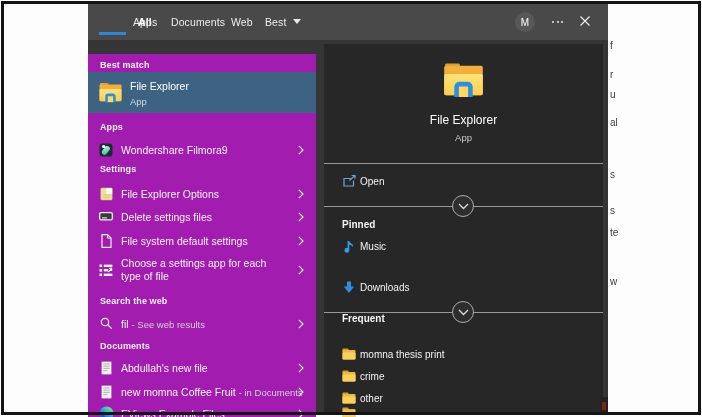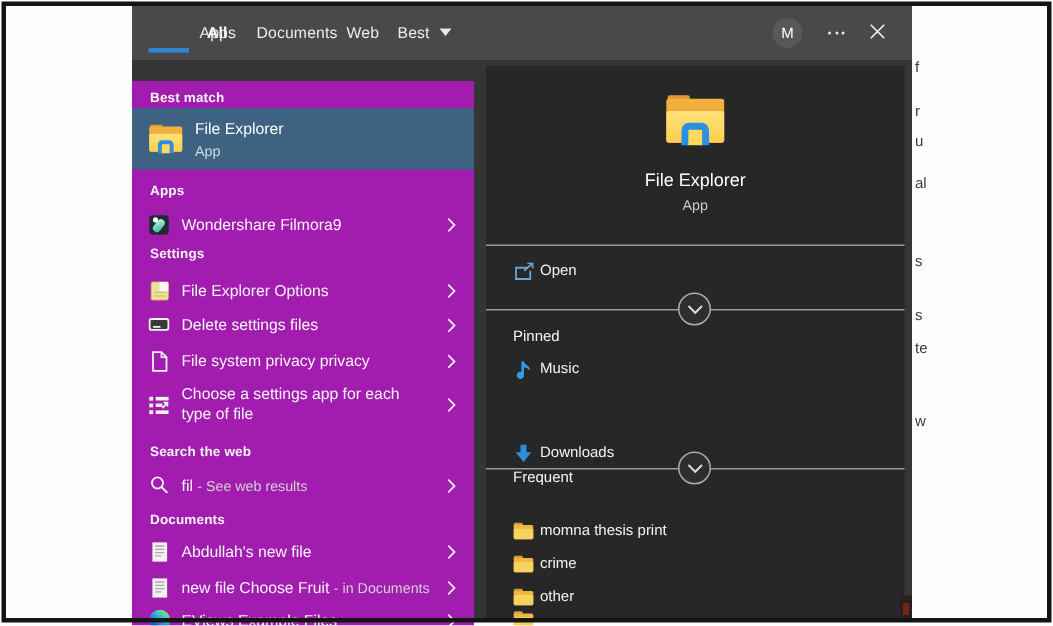--- a/index.html
+++ b/index.html
@@ -44,21 +44,21 @@
   .card{position:absolute;left:236px;top:41px;width:279px;height:370px;background:#272727;}
   .chrome-blob{position:absolute;left:512px;top:394px;width:8px;height:17px;background:#262020;}
   .chrome-blob i{position:absolute;left:2px;top:5px;width:4px;height:8px;background:#7a2416;}
   .hero-icon{position:absolute;left:119px;top:19px;width:41px;height:34px;}
   .hero-title{position:absolute;left:0;top:69px;width:279px;text-align:center;color:#ffffff;font-size:12px;}
   .hero-sub{position:absolute;left:0;top:88px;width:279px;text-align:center;color:#cccccc;font-size:9.5px;}
   .divider{position:absolute;left:0;width:279px;height:1px;background:#9a9a9a;}
   .crow{position:absolute;left:0;width:279px;height:22px;text-align:center;}
   .crow .ric{position:absolute;left:18px;top:50%;transform:translateY(-50%);width:14px;height:14px;display:flex;align-items:center;justify-content:center;}
   .crow .rlabel{position:absolute;left:36px;top:50%;transform:translateY(-50%);color:#f2f2f2;font-size:10px;white-space:nowrap;}
-  .cheader{position:absolute;left:18px;color:#f5f5f5;font-weight:normal;font-size:10px;}
+  .cheader{position:absolute;left:18px;color:#f5f5f5;font-weight:bold;font-size:10px;}
   .circlebtn{position:absolute;left:128px;width:20px;height:20px;border:1px solid #ababab;border-radius:50%;background:#2e2e2e;display:flex;align-items:center;justify-content:center;z-index:3;}
 
   
   .frag{position:absolute;left:610px;color:#3c3c3c;font-size:10px;z-index:2;}
 </style>
 </head>
 <body>
 
 <svg width="0" height="0" style="position:absolute">
   <defs>
@@ -185,21 +185,21 @@
           </svg>
       </div>
 
       <div class="row" style="top:175px">
         <span class="ric">
           <svg width="11" height="14" viewBox="0 0 11 14">
             <path d="M1,0.7 h5.6 l3.4,3.4 v9.2 h-9 z" fill="none" stroke="#f2f2f2" stroke-width="1.2"></path>
             <path d="M6.6,0.7 v3.4 h3.4" fill="none" stroke="#f2f2f2" stroke-width="1"></path>
           </svg>
         </span>
-        <span class="rlabel">File system privacy privacy</span>
+        <span class="rlabel">File system default settings</span>
         <svg class="chev" viewBox="0 0 6 10">
             <path d="M0.8,0.8 L5,5 L0.8,9.2" stroke="#e9e9e9" stroke-width="1.2" fill="none"></path>
           </svg>
       </div>
 
       <div class="row" style="top:198px;height:36px">
         <span class="ric">
           <svg width="14" height="13" viewBox="0 0 14 13">
             <rect x="0.5" y="0.5" width="2.6" height="2.6" fill="#f2f2f2"></rect>
             <rect x="0.5" y="5" width="2.6" height="2.6" fill="#f2f2f2"></rect>
@@ -246,21 +246,21 @@
           </svg>
       </div>
 
       <div class="row" style="top:326px">
         <span class="ric">
           <svg width="11" height="14" viewBox="0 0 11 14">
             <rect x="0.6" y="0.6" width="9.8" height="12.8" fill="#f2f2f2"></rect>
             <path d="M2.4,3 h6.2 M2.4,5.2 h6.2 M2.4,7.4 h6.2 M2.4,9.6 h4" stroke="#a9a9a9" stroke-width="0.9"></path>
           </svg>
         </span>
-        <span class="rlabel"><span>new file Choose Fruit</span> <span class="suffix">- in Documents</span></span>
+        <span class="rlabel"><span>new momna Coffee Fruit</span> <span class="suffix">- in Documents</span></span>
         <svg class="chev" viewBox="0 0 6 10">
             <path d="M0.8,0.8 L5,5 L0.8,9.2" stroke="#e9e9e9" stroke-width="1.2" fill="none"></path>
           </svg>
       </div>
 
       <div class="row" style="top:348px">
         <span class="ric">
           <svg width="15" height="15" viewBox="0 0 15 15">
             <circle cx="7.5" cy="7.5" r="7" fill="url(#gEdge)"></circle>
             <path d="M2.2,10.2 a5.8,5.8 0 0 0 9.8,0.8 a4.8,4.8 0 0 1 -7.6,-3.8 a4.4,4.4 0 0 0 -2.2,3" fill="#1a55b0" opacity="0.85"></path>
@@ -302,21 +302,21 @@
       <div class="cheader" style="top:175px">Pinned</div>
 
       <div class="crow" style="top:191px">
         <span class="ric">
           <svg width="10" height="13" viewBox="0 0 10 13">
             <path d="M3.6,1 h1.7 c0.3,1.6 1.6,2.2 2.9,3.2 c0.9,0.7 1.2,1.8 0.8,2.9 c-0.5,-1.1-1.9,-1.9-3.7,-2.3 v5.5 a2.4,2.4 0 1 1 -1.7,-2.3 z" fill="#2e9fe9"></path>
           </svg>
         </span>
         <span class="rlabel">Music</span>
       </div>
-      <div class="crow" style="top:247px">
+      <div class="crow" style="top:232px">
         <span class="ric">
           <svg width="12" height="13" viewBox="0 0 12 13">
             <path d="M4,0.5 h4 v5 h3.2 L6,12 L0.8,5.5 H4 z" fill="#2e8fe0"></path>
           </svg>
         </span>
         <span class="rlabel">Downloads</span>
       </div>
 
       <div class="divider" style="top:268px"></div>
       <div class="circlebtn" style="top:257px">

